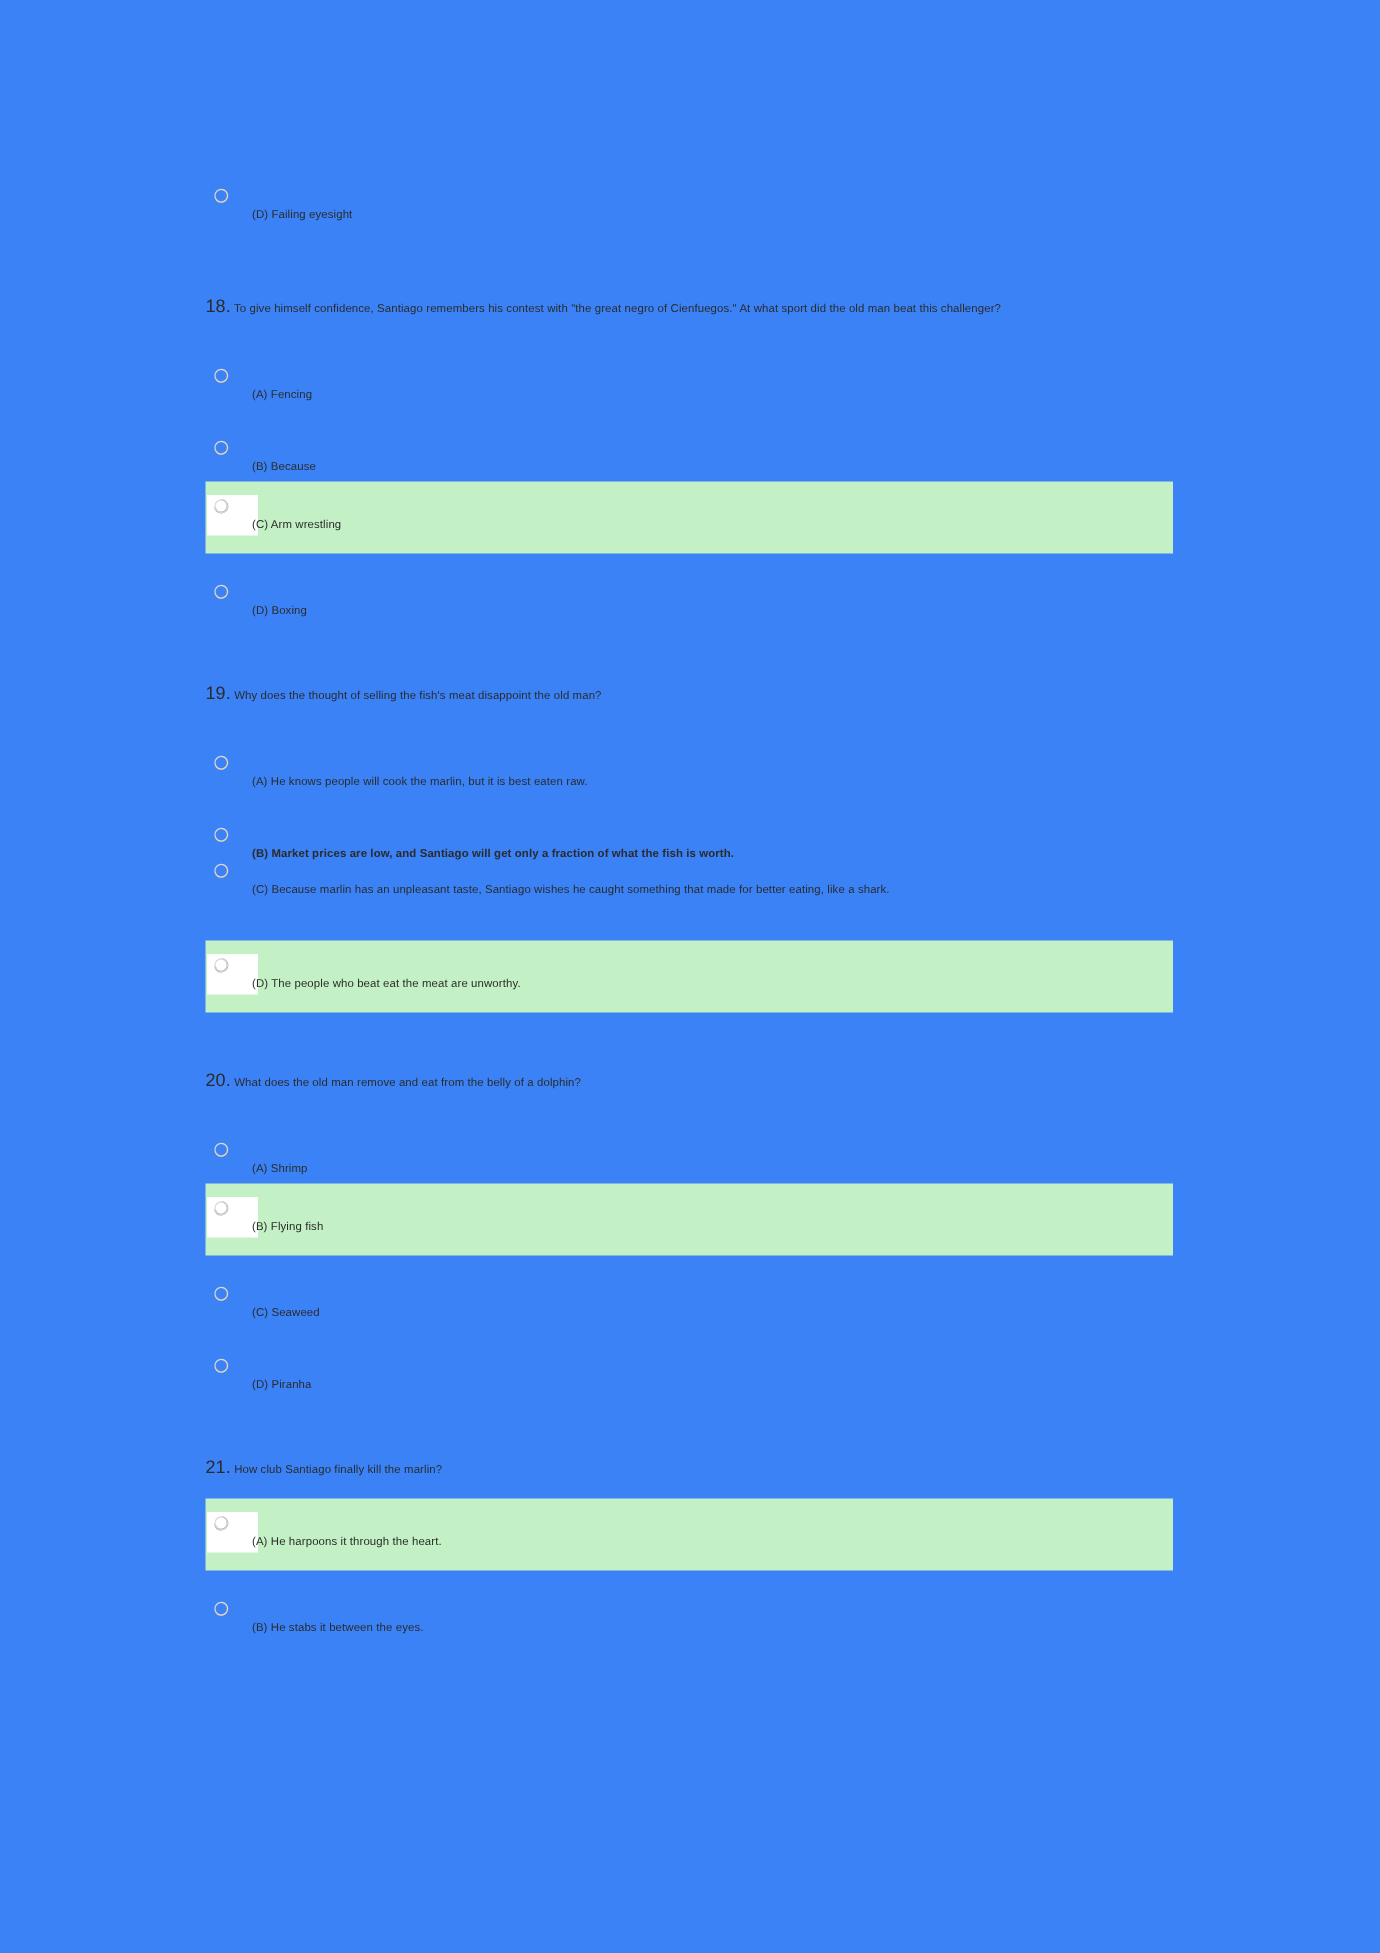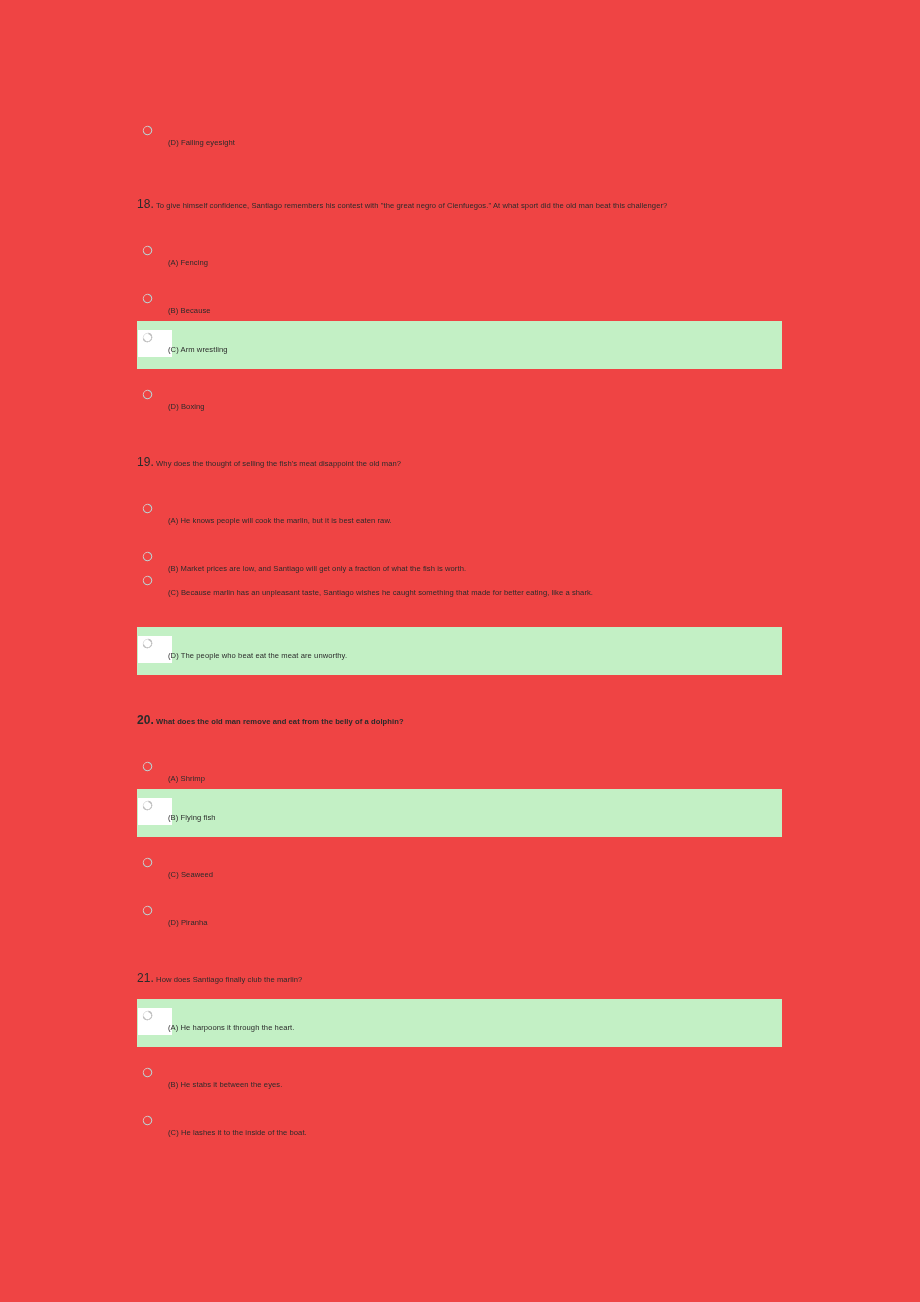--- a/index.html
+++ b/index.html
@@ -12,21 +12,21 @@
     width: 920px;
     height: 1302px;
     position: relative;
     font-family: "Liberation Sans", sans-serif;
     -webkit-font-smoothing: antialiased;
   }
   #page {
     position: relative;
     width: 920px;
     height: 1302px;
-    background: #ef4444;
+    background: #3b82f6;
     overflow: hidden;
   }
 
   
   .question {
     position: absolute;
     left: 137px;
     font-size: 7.6px;
     line-height: 11px;
     color: #2b2b2b;
@@ -144,21 +144,21 @@
     <div class="question" style="top: 457px;"><span class="qnum">19.</span> <span>Why does the thought of selling the fish's meat disappoint the old man?</span></div>
     <div class="option" style="top: 492px;">
       <span class="radio">
         <svg width="11" height="11" viewBox="0 0 11 11">
           <circle cx="5.5" cy="5.5" r="4.2" fill="none" stroke="#9a9a9a" stroke-width="1.1" stroke-dasharray="18 8" stroke-dashoffset="6"></circle>
           <circle cx="5.5" cy="5.5" r="4.2" fill="none" stroke="#d8d8d8" stroke-width="0.8"></circle>
         </svg>
       </span>
       <span class="olabel">(A) He knows people will cook the marlin, but it is best eaten raw.</span>
     </div>
-    <div class="option" style="top: 540px;">
+    <div class="option" style="top: 540px; font-weight: bold;">
       <span class="radio">
         <svg width="11" height="11" viewBox="0 0 11 11">
           <circle cx="5.5" cy="5.5" r="4.2" fill="none" stroke="#9a9a9a" stroke-width="1.1" stroke-dasharray="18 8" stroke-dashoffset="6"></circle>
           <circle cx="5.5" cy="5.5" r="4.2" fill="none" stroke="#d8d8d8" stroke-width="0.8"></circle>
         </svg>
       </span>
       <span class="olabel">(B) Market prices are low, and Santiago will get only a fraction of what the fish is worth.</span>
     </div>
     <div class="option" style="top: 564px;">
       <span class="radio">
@@ -173,21 +173,21 @@
       <div class="hl"></div>
       <div class="whitebox"></div>
       <span class="radio">
         <svg width="11" height="11" viewBox="0 0 11 11">
           <circle cx="5.5" cy="5.5" r="4.2" fill="none" stroke="#9a9a9a" stroke-width="1.1" stroke-dasharray="18 8" stroke-dashoffset="6"></circle>
           <circle cx="5.5" cy="5.5" r="4.2" fill="none" stroke="#d8d8d8" stroke-width="0.8"></circle>
         </svg>
       </span>
       <span class="olabel">(D) The people who beat eat the meat are unworthy.</span>
     </div>
-    <div class="question" style="top: 715px; font-weight: bold;"><span class="qnum">20.</span> <span>What does the old man remove and eat from the belly of a dolphin?</span></div>
+    <div class="question" style="top: 715px;"><span class="qnum">20.</span> <span>What does the old man remove and eat from the belly of a dolphin?</span></div>
     <div class="option" style="top: 750px;">
       <span class="radio">
         <svg width="11" height="11" viewBox="0 0 11 11">
           <circle cx="5.5" cy="5.5" r="4.2" fill="none" stroke="#9a9a9a" stroke-width="1.1" stroke-dasharray="18 8" stroke-dashoffset="6"></circle>
           <circle cx="5.5" cy="5.5" r="4.2" fill="none" stroke="#d8d8d8" stroke-width="0.8"></circle>
         </svg>
       </span>
       <span class="olabel">(A) Shrimp</span>
     </div>
     <div class="option selected" style="top: 789px;">
@@ -212,43 +212,34 @@
     </div>
     <div class="option" style="top: 894px;">
       <span class="radio">
         <svg width="11" height="11" viewBox="0 0 11 11">
           <circle cx="5.5" cy="5.5" r="4.2" fill="none" stroke="#9a9a9a" stroke-width="1.1" stroke-dasharray="18 8" stroke-dashoffset="6"></circle>
           <circle cx="5.5" cy="5.5" r="4.2" fill="none" stroke="#d8d8d8" stroke-width="0.8"></circle>
         </svg>
       </span>
       <span class="olabel">(D) Piranha</span>
     </div>
-    <div class="question" style="top: 973px;"><span class="qnum">21.</span> <span>How does Santiago finally club the marlin?</span></div>
+    <div class="question" style="top: 973px;"><span class="qnum">21.</span> <span>How club Santiago finally kill the marlin?</span></div>
     <div class="option selected" style="top: 999px;">
       <div class="hl"></div>
       <div class="whitebox"></div>
       <span class="radio">
         <svg width="11" height="11" viewBox="0 0 11 11">
           <circle cx="5.5" cy="5.5" r="4.2" fill="none" stroke="#9a9a9a" stroke-width="1.1" stroke-dasharray="18 8" stroke-dashoffset="6"></circle>
           <circle cx="5.5" cy="5.5" r="4.2" fill="none" stroke="#d8d8d8" stroke-width="0.8"></circle>
         </svg>
       </span>
       <span class="olabel">(A) He harpoons it through the heart.</span>
     </div>
     <div class="option" style="top: 1056px;">
       <span class="radio">
         <svg width="11" height="11" viewBox="0 0 11 11">
           <circle cx="5.5" cy="5.5" r="4.2" fill="none" stroke="#9a9a9a" stroke-width="1.1" stroke-dasharray="18 8" stroke-dashoffset="6"></circle>
           <circle cx="5.5" cy="5.5" r="4.2" fill="none" stroke="#d8d8d8" stroke-width="0.8"></circle>
         </svg>
       </span>
       <span class="olabel">(B) He stabs it between the eyes.</span>
     </div>
-    <div class="option" style="top: 1104px;">
-      <span class="radio">
-        <svg width="11" height="11" viewBox="0 0 11 11">
-          <circle cx="5.5" cy="5.5" r="4.2" fill="none" stroke="#9a9a9a" stroke-width="1.1" stroke-dasharray="18 8" stroke-dashoffset="6"></circle>
-          <circle cx="5.5" cy="5.5" r="4.2" fill="none" stroke="#d8d8d8" stroke-width="0.8"></circle>
-        </svg>
-      </span>
-      <span class="olabel">(C) He lashes it to the inside of the boat.</span>
-    </div>
   </div>
 
 </body></html>

